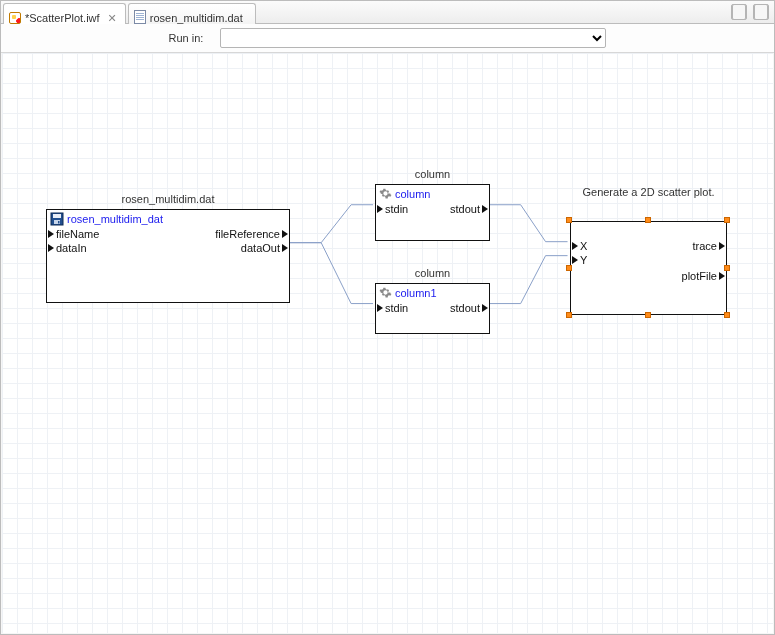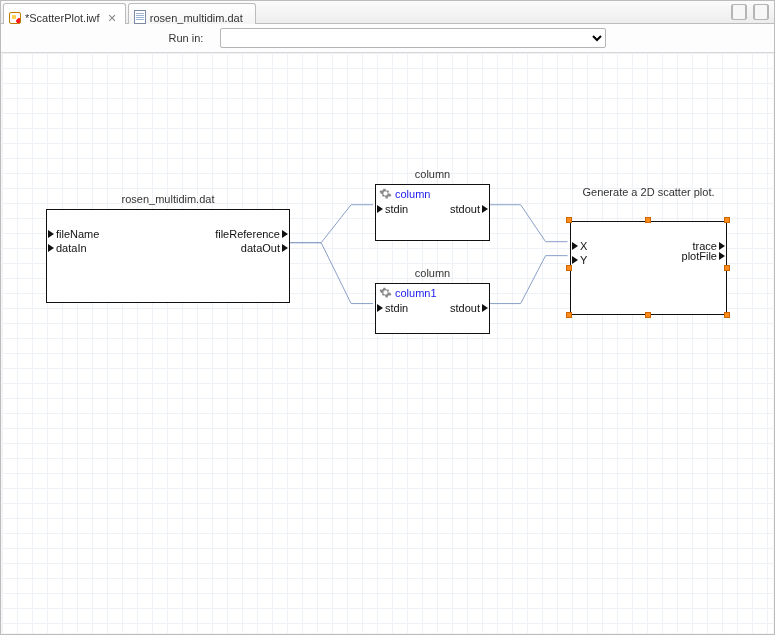--- a/index.html
+++ b/index.html
@@ -212,20 +212,31 @@
         <path d="M288 190 L320 190 L350 251 L372 251"></path>
 
         <path d="M487 152 L520 152 L545 189 L567 189"></path>
 
         <path d="M487 251 L520 251 L545 203 L567 203"></path>
       </g>
     </svg>
 
     <div class="node-label" style="top:140px; left:44px; width:244px;">rosen_multidim.dat</div>
     <div class="node" style="left:44px; top:156px; width:244px; height:94px;">
+      <div class="node-title">
+        <span class="icon-floppy">
+          <svg width="14" height="14" viewBox="0 0 14 14">
+            <rect x="1" y="1" width="12" height="12" fill="#224f8f" stroke="#0e2a55"></rect>
+            <rect x="3" y="2" width="8" height="4" fill="#e9eef7"></rect>
+            <rect x="4" y="8" width="6" height="4" fill="#c7d5ea"></rect>
+            <rect x="8" y="9" width="1.5" height="2.5" fill="#224f8f"></rect>
+          </svg>
+        </span>
+        <span>rosen_multidim_dat</span>
+      </div>
       <div class="port left" style="top:18px;">
         <span class="arrow"></span>
           <span>fileName</span>
       </div>
       <div class="port left" style="top:32px;">
         <span class="arrow"></span>
           <span>dataIn</span>
       </div>
       <div class="port right" style="top:18px;">
         <span>fileReference</span>
@@ -284,21 +295,21 @@
           <span>X</span>
       </div>
       <div class="port left" style="top:32px;">
         <span class="arrow"></span>
           <span>Y</span>
       </div>
       <div class="port right" style="top:18px;margin-left:16px;">
         <span>trace</span>
           <span class="arrow"></span>
       </div>
-      <div class="port right" style="top:28px;">
+      <div class="port right" style="top:48px;">
         <span>plotFile</span>
           <span class="arrow"></span>
       </div>
     </div>
 
     <div class="handle" style="left:564px; top:164px;"></div>
     <div class="handle" style="left:643px; top:164px;"></div>
     <div class="handle" style="left:722px; top:164px;"></div>
     <div class="handle" style="left:564px; top:212px;"></div>
     <div class="handle" style="left:722px; top:212px;"></div>

